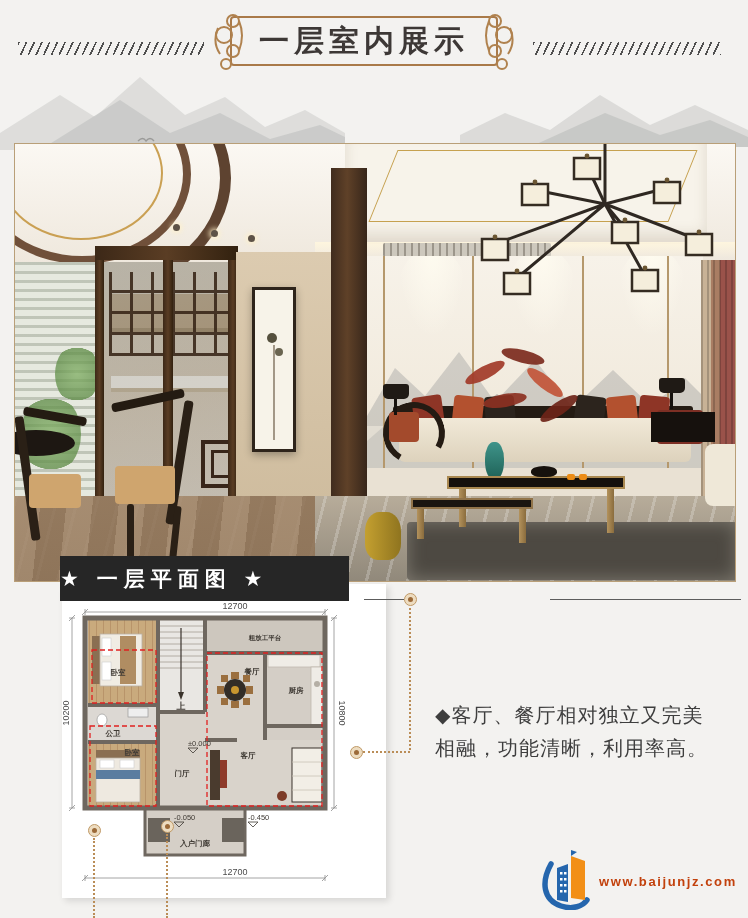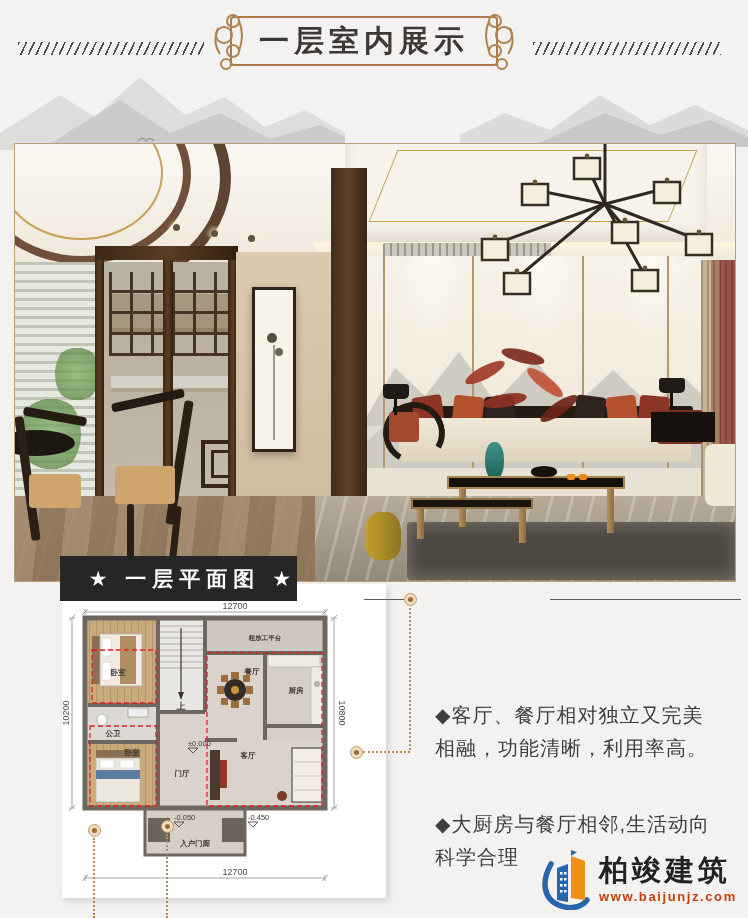--- a/index.html
+++ b/index.html
@@ -92,22 +92,22 @@
   .ph-cup { width:8px; height:6px; border-radius:2px; background:#ec8c16; top:330px; }
   .ph-stool { left:350px; top:368px; width:36px; height:48px; border-radius:40% 40% 35% 35%;
     background:linear-gradient(90deg,#c4a030,#8f741f); }
   .ph-chairback { width:9px; height:125px; background:#2a2016; border-radius:3px; }
   .ph-chaircush { background:#cfa56e; border-radius:4px; }
   .ph-chairrail { height:9px; background:#241b12; border-radius:4px; }
   .ph-dtable { left:-18px; top:286px; width:78px; height:26px; background:#1d1712; border-radius:50%; }
   .ph-armat { left:690px; top:300px; width:32px; height:62px; background:#efe8d8; border-radius:8px 0 0 8px; }
 
   
-  .plan-banner { position:absolute; left:60px; top:556px; width:237px; height:45px; background:#262626;
-    display:flex; align-items:center; justify-content:flex-end; z-index:6; }
+  .plan-banner { position:absolute; left:60px; top:556px; width:289px; height:45px; background:#262626;
+    display:flex; align-items:center; justify-content:flex-start; z-index:6; }
   .plan-banner span { color:#fff; font-size:21px; font-weight:600; letter-spacing:6px; white-space:nowrap; }
   .plan-sheet { position:absolute; left:62px; top:584px; width:324px; height:314px; background:#fff;
     box-shadow:3px 3px 7px rgba(0,0,0,.12); z-index:3; }
   .plan-sheet svg { position:absolute; inset:0; font-family:"Liberation Sans","DejaVu Sans",sans-serif; }
 
   
   .c-line { position:absolute; height:1px; background:#5c5c5c; z-index:7; }
   .bullseye { position:absolute; width:13px; height:13px; border-radius:50%;
     background:#eddcc0; border:1px solid #c09a67; z-index:8; }
   .bullseye:after { content:""; position:absolute; left:3px; top:3px; width:5px; height:5px; border-radius:50%; background:#9c6a38; }
@@ -427,38 +427,36 @@
   <div class="dot-v" style="left:409px;top:608px;height:142px"></div>
   <div class="dot-h" style="left:363px;top:751px;width:47px"></div>
   <div class="bullseye" style="left:350px;top:746px"></div>
 
   <div class="bullseye" style="left:88px;top:824px;z-index:9"></div>
   <div class="dot-v" style="left:93px;top:838px;height:80px;z-index:9"></div>
   <div class="bullseye" style="left:161px;top:820px;z-index:9"></div>
   <div class="dot-v" style="left:166px;top:834px;height:84px;z-index:9"></div>
 
   <p class="bullet b1">◆客厅、餐厅相对独立又完美相融，功能清晰，利用率高。</p>
-  <p class="bullet b2">◆大厨房与餐厅相邻,生活动向科学合理</p>
 
   <div class="logo">
     <svg width="52" height="62" viewBox="0 0 52 62">
       <path d="M10,16 C0,34 2,52 20,58 C32,62 42,58 46,52" fill="none" stroke="#2566ad" stroke-width="5.5" stroke-linecap="round"></path>
       <polygon points="16,20 27,16 27,54 16,52" fill="#2566ad"></polygon>
       <polygon points="30,8 44,13 44,52 30,50" fill="#f28f17"></polygon>
       <g fill="#ffffff">
         <rect x="19" y="24" width="2.5" height="2.5"></rect>
           <rect x="23" y="24" width="2.5" height="2.5"></rect>
         <rect x="19" y="30" width="2.5" height="2.5"></rect>
           <rect x="23" y="30" width="2.5" height="2.5"></rect>
         <rect x="19" y="36" width="2.5" height="2.5"></rect>
           <rect x="23" y="36" width="2.5" height="2.5"></rect>
         <rect x="19" y="42" width="2.5" height="2.5"></rect>
           <rect x="23" y="42" width="2.5" height="2.5"></rect>
       </g>
       <polygon points="30,2 36,4 30,8" fill="#2566ad"></polygon>
     </svg>
     <div class="logo-txt">
-      <div class="logo-name">柏竣建筑</div>
       <div class="logo-site">www.baijunjz.com</div>
     </div>
   </div>
 
 </div>
 
 </body></html>

